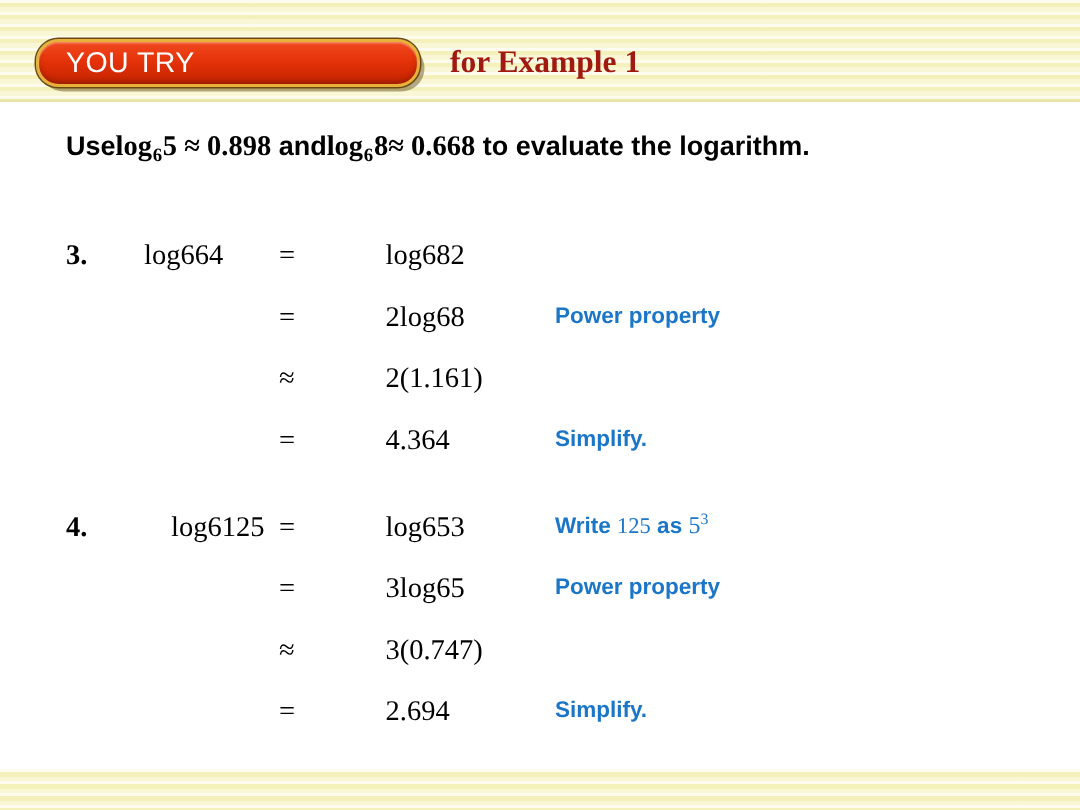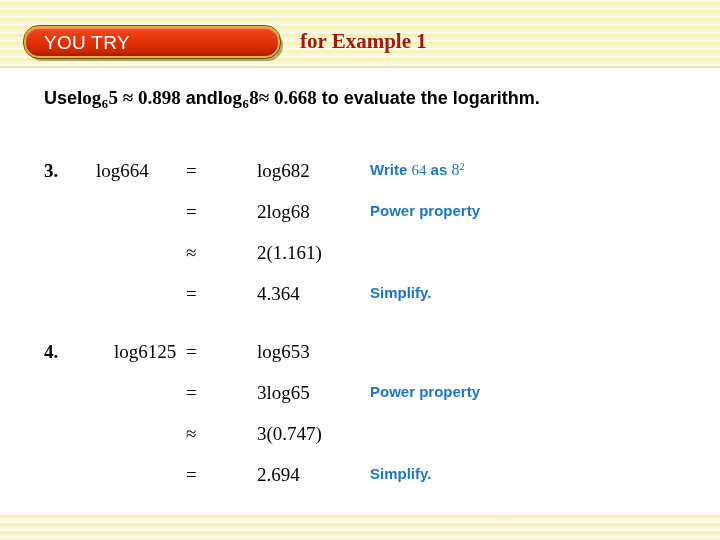--- a/index.html
+++ b/index.html
@@ -238,21 +238,20 @@
     <span>and</span><span class="mth"><span>log</span><span class="sub">6</span><span>8</span><span>≈</span> <span>0.668</span></span>
     <span>to evaluate the logarithm.</span>
   </div>
 
   <div class="problem" id="problem-3">
       <div class="prow">
         <span class="pnum">3.</span>
         <span class="lhs lhs-3"><span>log</span><span class="sub">6</span><span>64</span></span>
         <span class="rel">=</span>
         <span class="rhs"><span>log</span><span class="sub">6</span><span>8</span><span class="sup">2</span></span>
-        <span class="note"><span>Write</span> <span class="serif-inline">64</span> <span>as</span> <span class="serif">8<span class="sup">2</span></span></span>
       </div>
       <div class="prow">
         <span class="rel">=</span>
         <span class="rhs"><span>2</span><span>log</span><span class="sub">6</span><span>8</span></span>
         <span class="note"><span>Power property</span></span>
       </div>
       <div class="prow">
         <span class="rel">≈</span>
         <span class="rhs"><span>2(1.161)</span></span>
       </div>
@@ -261,20 +260,21 @@
         <span class="rhs"><span>4.364</span></span>
         <span class="note"><span>Simplify.</span></span>
       </div>
     </div>
   <div class="problem" id="problem-4">
       <div class="prow">
         <span class="pnum">4.</span>
         <span class="lhs lhs-4"><span>log</span><span class="sub">6</span><span>125</span></span>
         <span class="rel">=</span>
         <span class="rhs"><span>log</span><span class="sub">6</span><span>5</span><span class="sup">3</span></span>
+        <span class="note"><span>Write</span> <span class="serif-inline">125</span> <span>as</span> <span class="serif">5<span class="sup">3</span></span></span>
       </div>
       <div class="prow">
         <span class="rel">=</span>
         <span class="rhs"><span>3</span><span>log</span><span class="sub">6</span><span>5</span></span>
         <span class="note"><span>Power property</span></span>
       </div>
       <div class="prow">
         <span class="rel">≈</span>
         <span class="rhs"><span>3(0.747)</span></span>
       </div>

